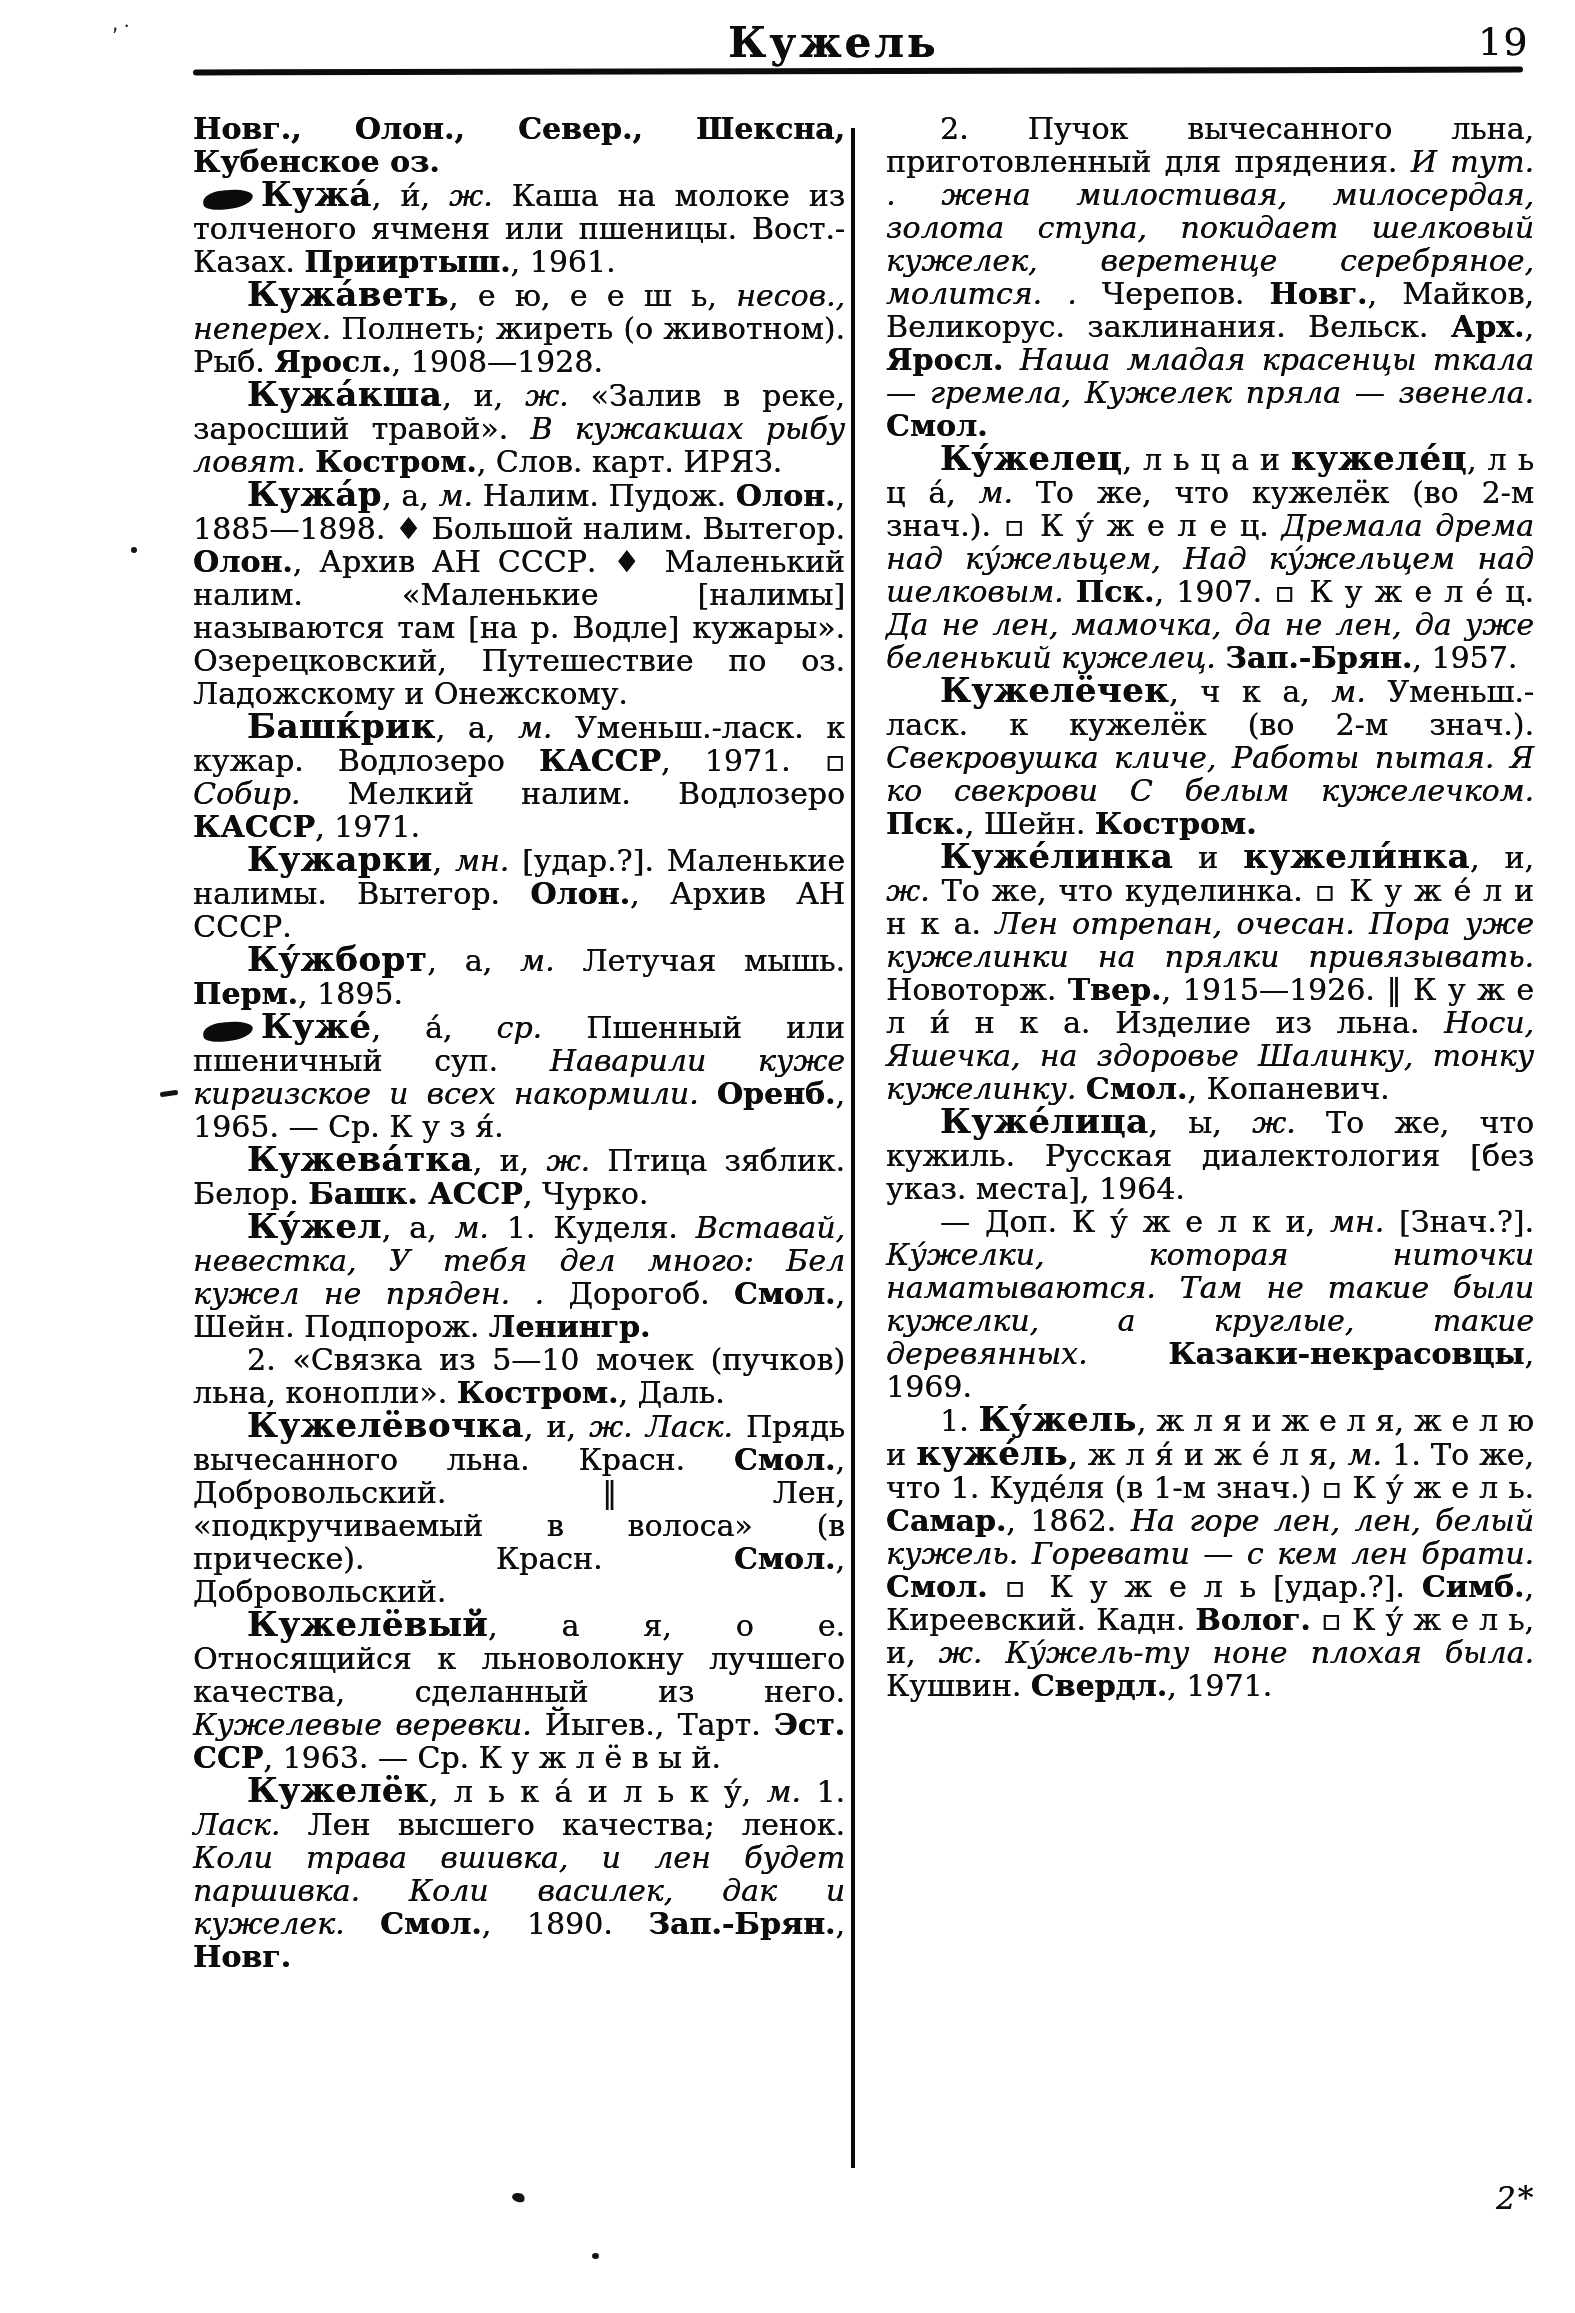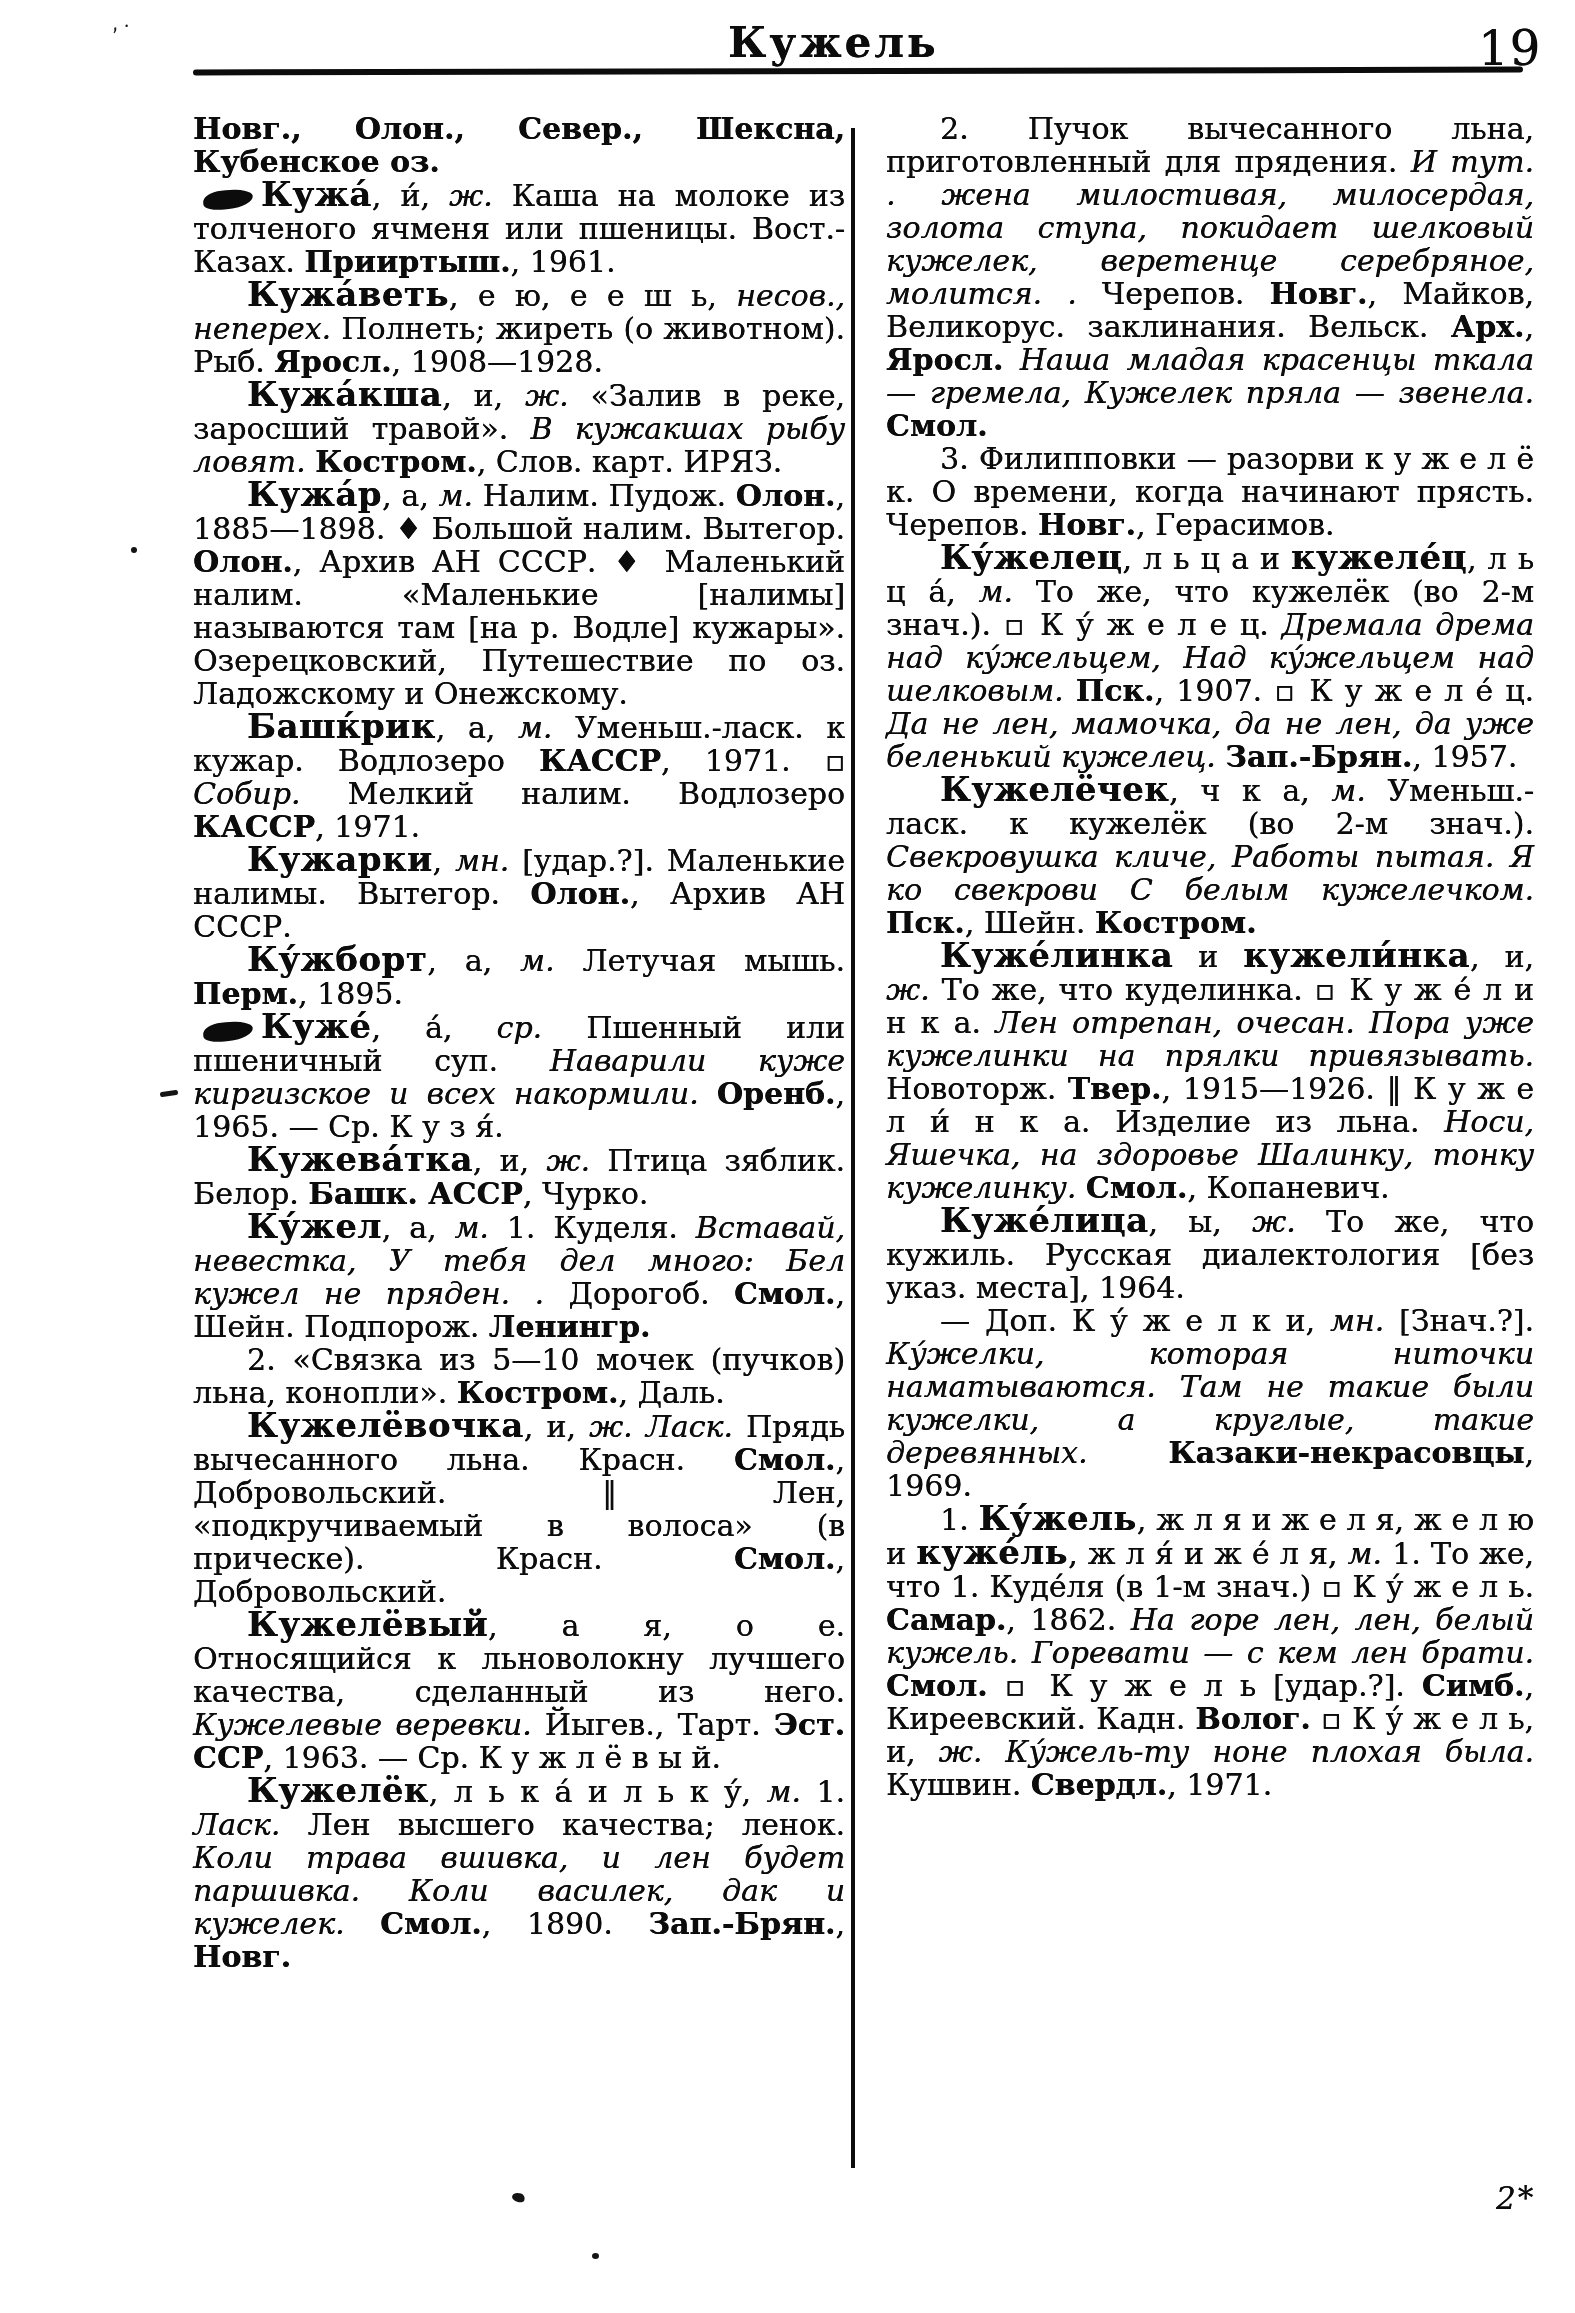--- a/index.html
+++ b/index.html
@@ -7,21 +7,21 @@
     width:1575px;height:2313px;position:relative;overflow:hidden;
     background:#ffffff;color:#0c0c0c;
     font-family:"DejaVu Serif","Liberation Serif",serif;
     text-shadow:0.35px 0 0 currentColor; 
   }
   .runhead{
     position:absolute;left:728px;top:18px;width:270px;text-align:left;
     font-size:42px;font-weight:bold;letter-spacing:3px;white-space:nowrap;
   }
   .pagenum{
-    position:absolute;left:1478px;top:20px;font-size:48px;letter-spacing:1px;
+    position:absolute;left:1478px;top:20px;font-size:38px;letter-spacing:1px;
   }
   .rule{
     position:absolute;left:193px;top:68px;width:1330px;height:6px;background:#0c0c0c;
     transform:rotate(-0.12deg);border-radius:3px;
   }
   .divider{
     position:absolute;left:851px;top:128px;width:4px;height:2040px;background:#0c0c0c;
   }
   .col{position:absolute;top:112px;font-size:30px;line-height:33px;text-align:justify;}
   .col-left{left:193px;width:652px;}
@@ -73,21 +73,20 @@
       <p class="para ind"><span class="r-blot"></span><span class="r-h">Куже́</span><span class="r-n">, а́, </span><span class="r-i">ср.</span><span class="r-n"> Пшенный или пшеничный суп. </span><span class="r-i">Наварили куже киргизское и всех накормили.</span><span class="r-n"> </span><span class="r-b">Оренб.</span><span class="r-n">, 1965. — Ср. К у з я́.</span></p>
       <p class="para ind"><span class="r-h">Кужева́тка</span><span class="r-n">, и, </span><span class="r-i">ж.</span><span class="r-n"> Птица зяблик. Белор. </span><span class="r-b">Башк. АССР</span><span class="r-n">, Чурко.</span></p>
       <p class="para ind"><span class="r-h">Ку́жел</span><span class="r-n">, а, </span><span class="r-i">м.</span><span class="r-n"> 1. Куделя. </span><span class="r-i">Вставай, невестка, У тебя дел много: Бел кужел не пряден. .</span><span class="r-n"> Дорогоб. </span><span class="r-b">Смол.</span><span class="r-n">, Шейн. Подпорож. </span><span class="r-b">Ленингр.</span></p>
       <p class="para ind"><span class="r-n">2. «Связка из 5—10 мочек (пучков) льна, конопли». </span><span class="r-b">Костром.</span><span class="r-n">, Даль.</span></p>
       <p class="para ind"><span class="r-h">Кужелёвочка</span><span class="r-n">, и, </span><span class="r-i">ж.</span><span class="r-n"> </span><span class="r-i">Ласк.</span><span class="r-n"> Прядь вычесанного льна. Красн. </span><span class="r-b">Смол.</span><span class="r-n">, Добровольский. ‖ Лен, «подкручиваемый в волоса» (в прическе). Красн. </span><span class="r-b">Смол.</span><span class="r-n">, Добровольский.</span></p>
       <p class="para ind"><span class="r-h">Кужелёвый</span><span class="r-n">, а я, о е. Относящийся к льноволокну лучшего качества, сделанный из него. </span><span class="r-i">Кужелевые веревки.</span><span class="r-n"> Йыгев., Тарт. </span><span class="r-b">Эст. ССР</span><span class="r-n">, 1963. — Ср. К у ж л ё в ы й.</span></p>
       <p class="para ind"><span class="r-h">Кужелёк</span><span class="r-n">, л ь к а́ и л ь к у́, </span><span class="r-i">м.</span><span class="r-n"> 1. </span><span class="r-i">Ласк.</span><span class="r-n"> Лен высшего качества; ленок. </span><span class="r-i">Коли трава вшивка, и лен будет паршивка. Коли василек, дак и кужелек.</span><span class="r-n"> </span><span class="r-b">Смол.</span><span class="r-n">, 1890. </span><span class="r-b">Зап.-Брян.</span><span class="r-n">, </span><span class="r-b">Новг.</span></p>
     </div>
   <div class="col col-right">
       <p class="para ind"><span class="r-n">2. Пучок вычесанного льна, приготовленный для прядения. </span><span class="r-i">И тут. . жена милостивая, милосердая, золота ступа, покидает шелковый кужелек, веретенце серебряное, молится. .</span><span class="r-n"> Черепов. </span><span class="r-b">Новг.</span><span class="r-n">, Майков, Великорус. заклинания. Вельск. </span><span class="r-b">Арх.</span><span class="r-n">, </span><span class="r-b">Яросл.</span><span class="r-n"> </span><span class="r-i">Наша младая красенцы ткала — гремела, Кужелек пряла — звенела.</span><span class="r-n"> </span><span class="r-b">Смол.</span></p>
-      <p class="para ind"><span class="r-n">3. Филипповки — разорви к у ж е л ё к. О времени, когда начинают прясть. Черепов. </span><span class="r-b">Новг.</span><span class="r-n">, Герасимов.</span></p>
       <p class="para ind"><span class="r-h">Ку́желец</span><span class="r-n">, л ь ц а и </span><span class="r-h">кужеле́ц</span><span class="r-n">, л ь ц а́, </span><span class="r-i">м.</span><span class="r-n"> То же, что кужелёк (во 2-м знач.). ▫ К у́ ж е л е ц. </span><span class="r-i">Дремала дрема над ку́жельцем, Над ку́жельцем над шелковым.</span><span class="r-n"> </span><span class="r-b">Пск.</span><span class="r-n">, 1907. ▫ К у ж е л е́ ц. </span><span class="r-i">Да не лен, мамочка, да не лен, да уже беленький кужелец.</span><span class="r-n"> </span><span class="r-b">Зап.-Брян.</span><span class="r-n">, 1957.</span></p>
       <p class="para ind"><span class="r-h">Кужелёчек</span><span class="r-n">, ч к а, </span><span class="r-i">м.</span><span class="r-n"> Уменьш.-ласк. к кужелёк (во 2-м знач.). </span><span class="r-i">Свекровушка кличе, Работы пытая. Я ко свекрови С белым кужелечком.</span><span class="r-n"> </span><span class="r-b">Пск.</span><span class="r-n">, Шейн. </span><span class="r-b">Костром.</span></p>
       <p class="para ind"><span class="r-h">Куже́линка</span><span class="r-n"> и </span><span class="r-h">кужели́нка</span><span class="r-n">, и, </span><span class="r-i">ж.</span><span class="r-n"> То же, что куделинка. ▫ К у ж е́ л и н к а. </span><span class="r-i">Лен отрепан, очесан. Пора уже кужелинки на прялки привязывать.</span><span class="r-n"> Новоторж. </span><span class="r-b">Твер.</span><span class="r-n">, 1915—1926. ‖ К у ж е л и́ н к а. Изделие из льна. </span><span class="r-i">Носи, Яшечка, на здоровье Шалинку, тонку кужелинку.</span><span class="r-n"> </span><span class="r-b">Смол.</span><span class="r-n">, Копаневич.</span></p>
       <p class="para ind"><span class="r-h">Куже́лица</span><span class="r-n">, ы, </span><span class="r-i">ж.</span><span class="r-n"> То же, что кужиль. Русская диалектология [без указ. места], 1964.</span></p>
       <p class="para ind"><span class="r-n">— Доп. К у́ ж е л к и, </span><span class="r-i">мн.</span><span class="r-n"> [Знач.?]. </span><span class="r-i">Ку́желки, которая ниточки наматываются. Там не такие были кужелки, а круглые, такие деревянных.</span><span class="r-n"> </span><span class="r-b">Казаки-некрасовцы</span><span class="r-n">, 1969.</span></p>
       <p class="para ind"><span class="r-n">1. </span><span class="r-h">Ку́жель</span><span class="r-n">, ж л я и ж е л я, ж е л ю и </span><span class="r-h">куже́ль</span><span class="r-n">, ж л я́ и ж е́ л я, </span><span class="r-i">м.</span><span class="r-n"> 1. То же, что 1. Куде́ля (в 1-м знач.) ▫ К у́ ж е л ь. </span><span class="r-b">Самар.</span><span class="r-n">, 1862. </span><span class="r-i">На горе лен, лен, белый кужель. Горевати — с кем лен брати.</span><span class="r-n"> </span><span class="r-b">Смол.</span><span class="r-n"> ▫ К у ж е л ь [удар.?]. </span><span class="r-b">Симб.</span><span class="r-n">, Киреевский. Кадн. </span><span class="r-b">Волог.</span><span class="r-n"> ▫ К у́ ж е л ь, и, </span><span class="r-i">ж.</span><span class="r-n"> </span><span class="r-i">Ку́жель-ту ноне плохая была.</span><span class="r-n"> Кушвин. </span><span class="r-b">Свердл.</span><span class="r-n">, 1971.</span></p>
     </div>
 
   <div class="artifact dash-mark"></div>
   <div class="artifact dot-mark-1"></div>

